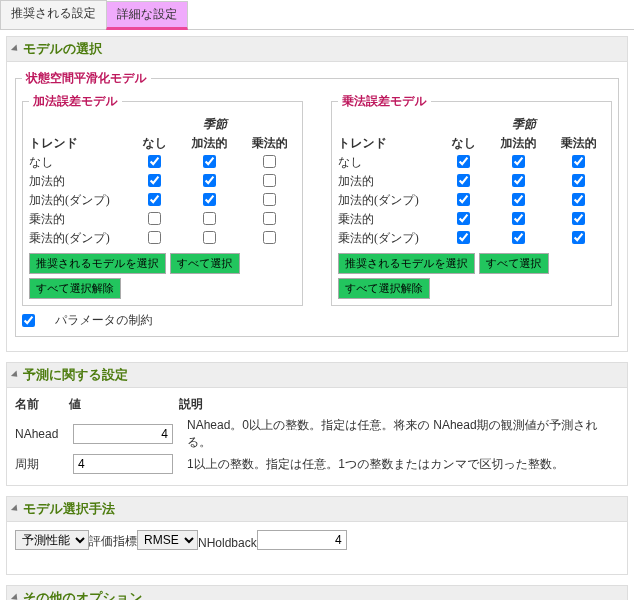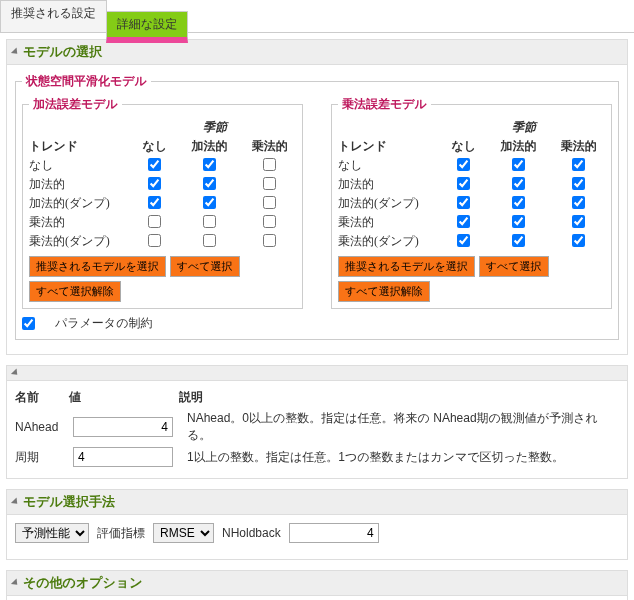--- a/index.html
+++ b/index.html
@@ -1,37 +1,37 @@
 <!DOCTYPE html>
 <html><head>
 <meta charset="utf-8">
 <style>
 * { box-sizing: border-box; margin: 0; padding: 0; }
 body { font-family: "Meiryo", "Hiragino Kaku Gothic Pro", sans-serif; font-size: 12px; color: #333; background: #fff; width: 634px; }
 .tabs { display: flex; border-bottom: 1px solid #ccc; }
 .tab { padding: 4px 10px; border: 1px solid #ccc; border-bottom: none; background: #f4f4f4; margin-right: -1px; cursor: pointer; font-size: 12px; }
-.tab.active { background: #84cc16; border-bottom: 6px solid #ec4899; position: relative; top: 11px; }
+.tab.active { background: #f0abfc; border-bottom: 3px solid #ec4899; position: relative; top: 1px; }
 .panel { padding: 6px; }
 .section { margin-bottom: 10px; }
 .sec-head { background: #eee; border: 1px solid #ddd; padding: 3px 6px; font-weight: bold; font-size: 13px; display: flex; align-items: center; color:#4d7c0f}
 .disclosure { display: inline-block; width: 0; height: 0; border-left: 5px solid #777; border-top: 4px solid transparent; border-bottom: 4px solid transparent; margin-right: 5px; transform: rotate(45deg); }
 .sec-body { border: 1px solid #ddd; border-top: none; padding: 8px; }
 fieldset { border: 1px solid #ccc; padding: 6px; margin-bottom: 6px; }
 legend { padding: 0 4px; font-size: 12px; color: #be185d; font-weight: bold; }
 .model-row { display: flex; gap: 28px; }
 .model-box { flex: 1; }
 .grid { display: grid; grid-template-columns: auto auto auto auto; gap: 2px 8px; align-items: center; }
 .grid .supercol { grid-column: 2 / span 3; text-align: center; font-weight: bold; font-style: italic; }
 .grid .hcell { font-weight: bold; text-align: center; }
 .grid .rcell { text-align: left; font-family: Liberation Serif, serif; }
 .grid .ccell { text-align: center; }
 .btnrow { margin-top: 6px; display: flex; gap: 4px; flex-wrap: wrap; }
-button { font-size: 11px; padding: 2px 6px; border: 1px solid #aaa; background: #f97316; cursor: pointer; }
+button { font-size: 11px; padding: 2px 6px; border: 1px solid #aaa; background: #22c55e; cursor: pointer; }
 .chk { display: inline-flex; align-items: center; gap: 20px; }
-.row { display: flex; align-items: center; gap: 8px; margin-bottom: 8px; }
+.row { display: flex; align-items: flex-end; gap: 0; margin-bottom: 16px; }
 input[type=text] { border: 1px solid #aaa; padding: 2px 4px; font-size: 12px; text-align: right; }
 .tbl-head { display: grid; grid-template-columns: 54px 110px 1fr; font-weight: bold; margin-bottom:4px; }
 .tbl-row { display: grid; grid-template-columns: 54px 110px 1fr; align-items: center; margin-bottom: 3px; gap:0 4px;}
 select { border: 1px solid #aaa; background: #f0f0f0; font-size: 12px; padding: 1px 2px; } .w100 { width: 100px; } .w90 { width: 90px; }
 .lbl { display:inline-block; }
 </style>
 </head>
 <body>
 
 <div class="tabs">
@@ -139,20 +139,21 @@
           <input type="checkbox" checked="" style="">
           <span>パラメータの制約</span>
         </label>
       </fieldset>
     </div>
   </div>
 
   <div class="section">
     <div class="sec-head">
       <span class="disclosure"></span>
+      <span>予測に関する設定</span>
     </div>
     <div class="sec-body">
       <div class="tbl-head">
         <div>名前</div>
         <div>値</div>
         <div>説明</div>
       </div>
       <div class="tbl-row">
         <div>NAhead</div>
         <input type="text" class="w100" value="4" style="">

